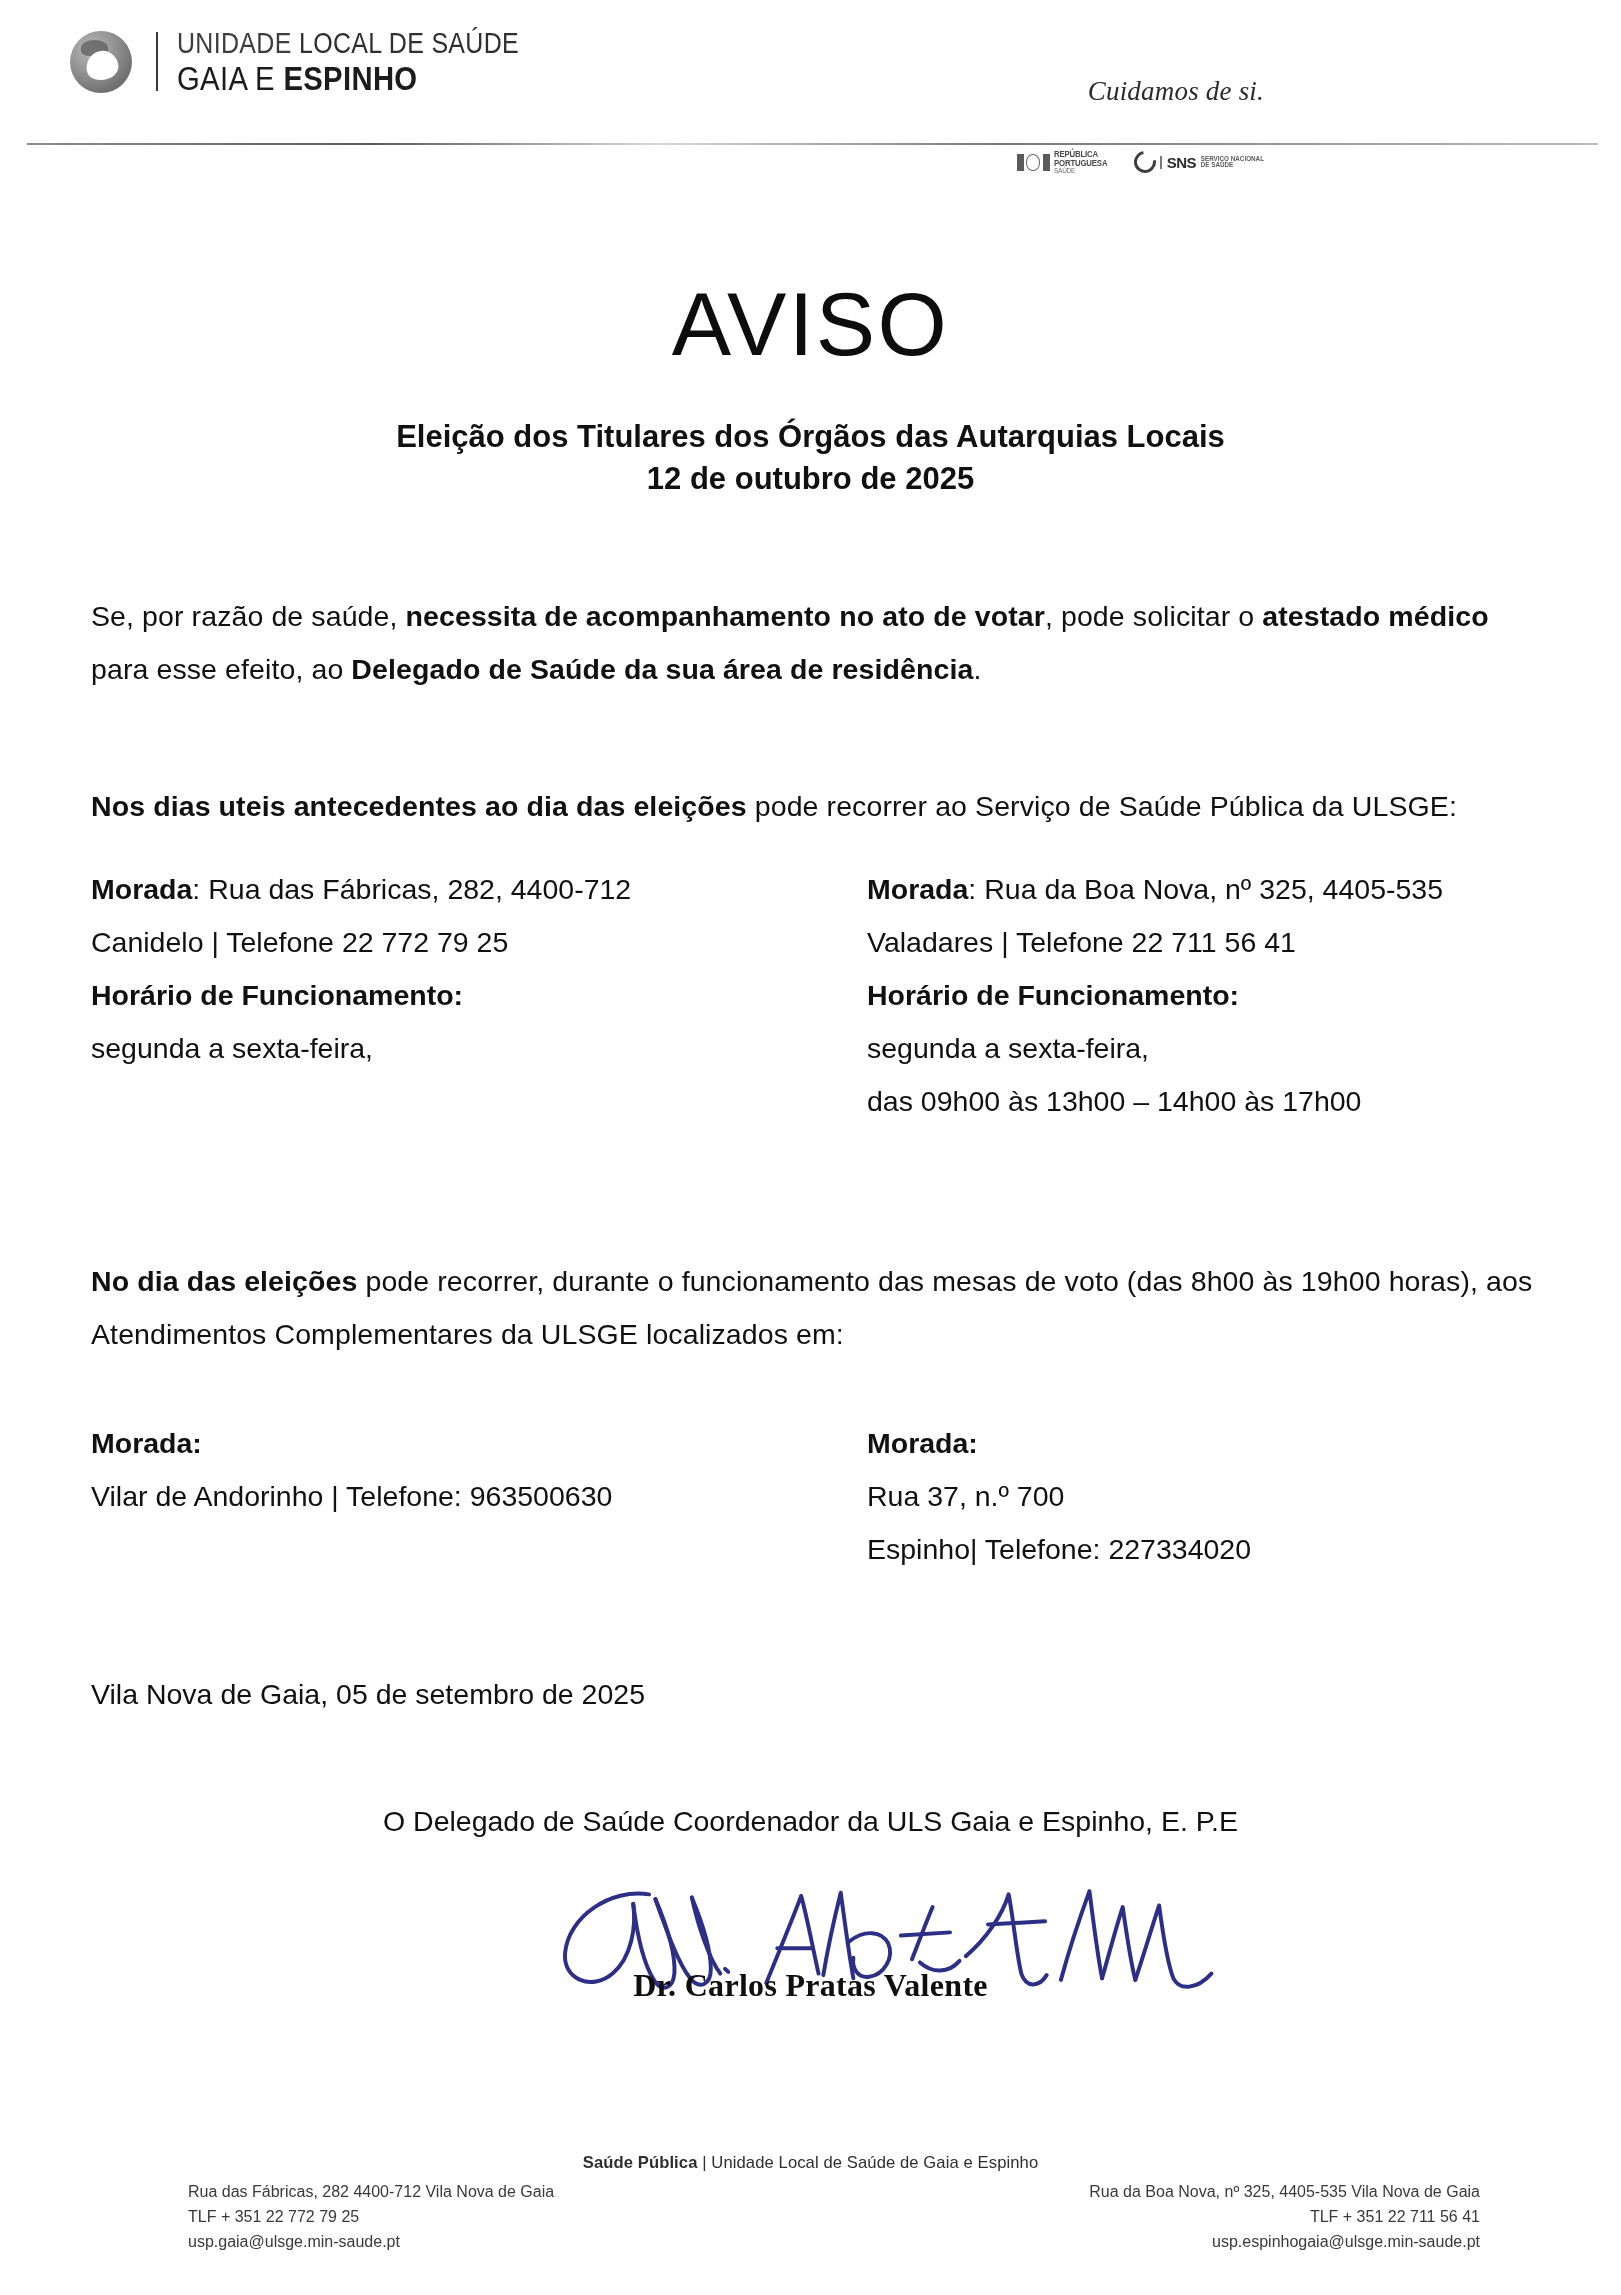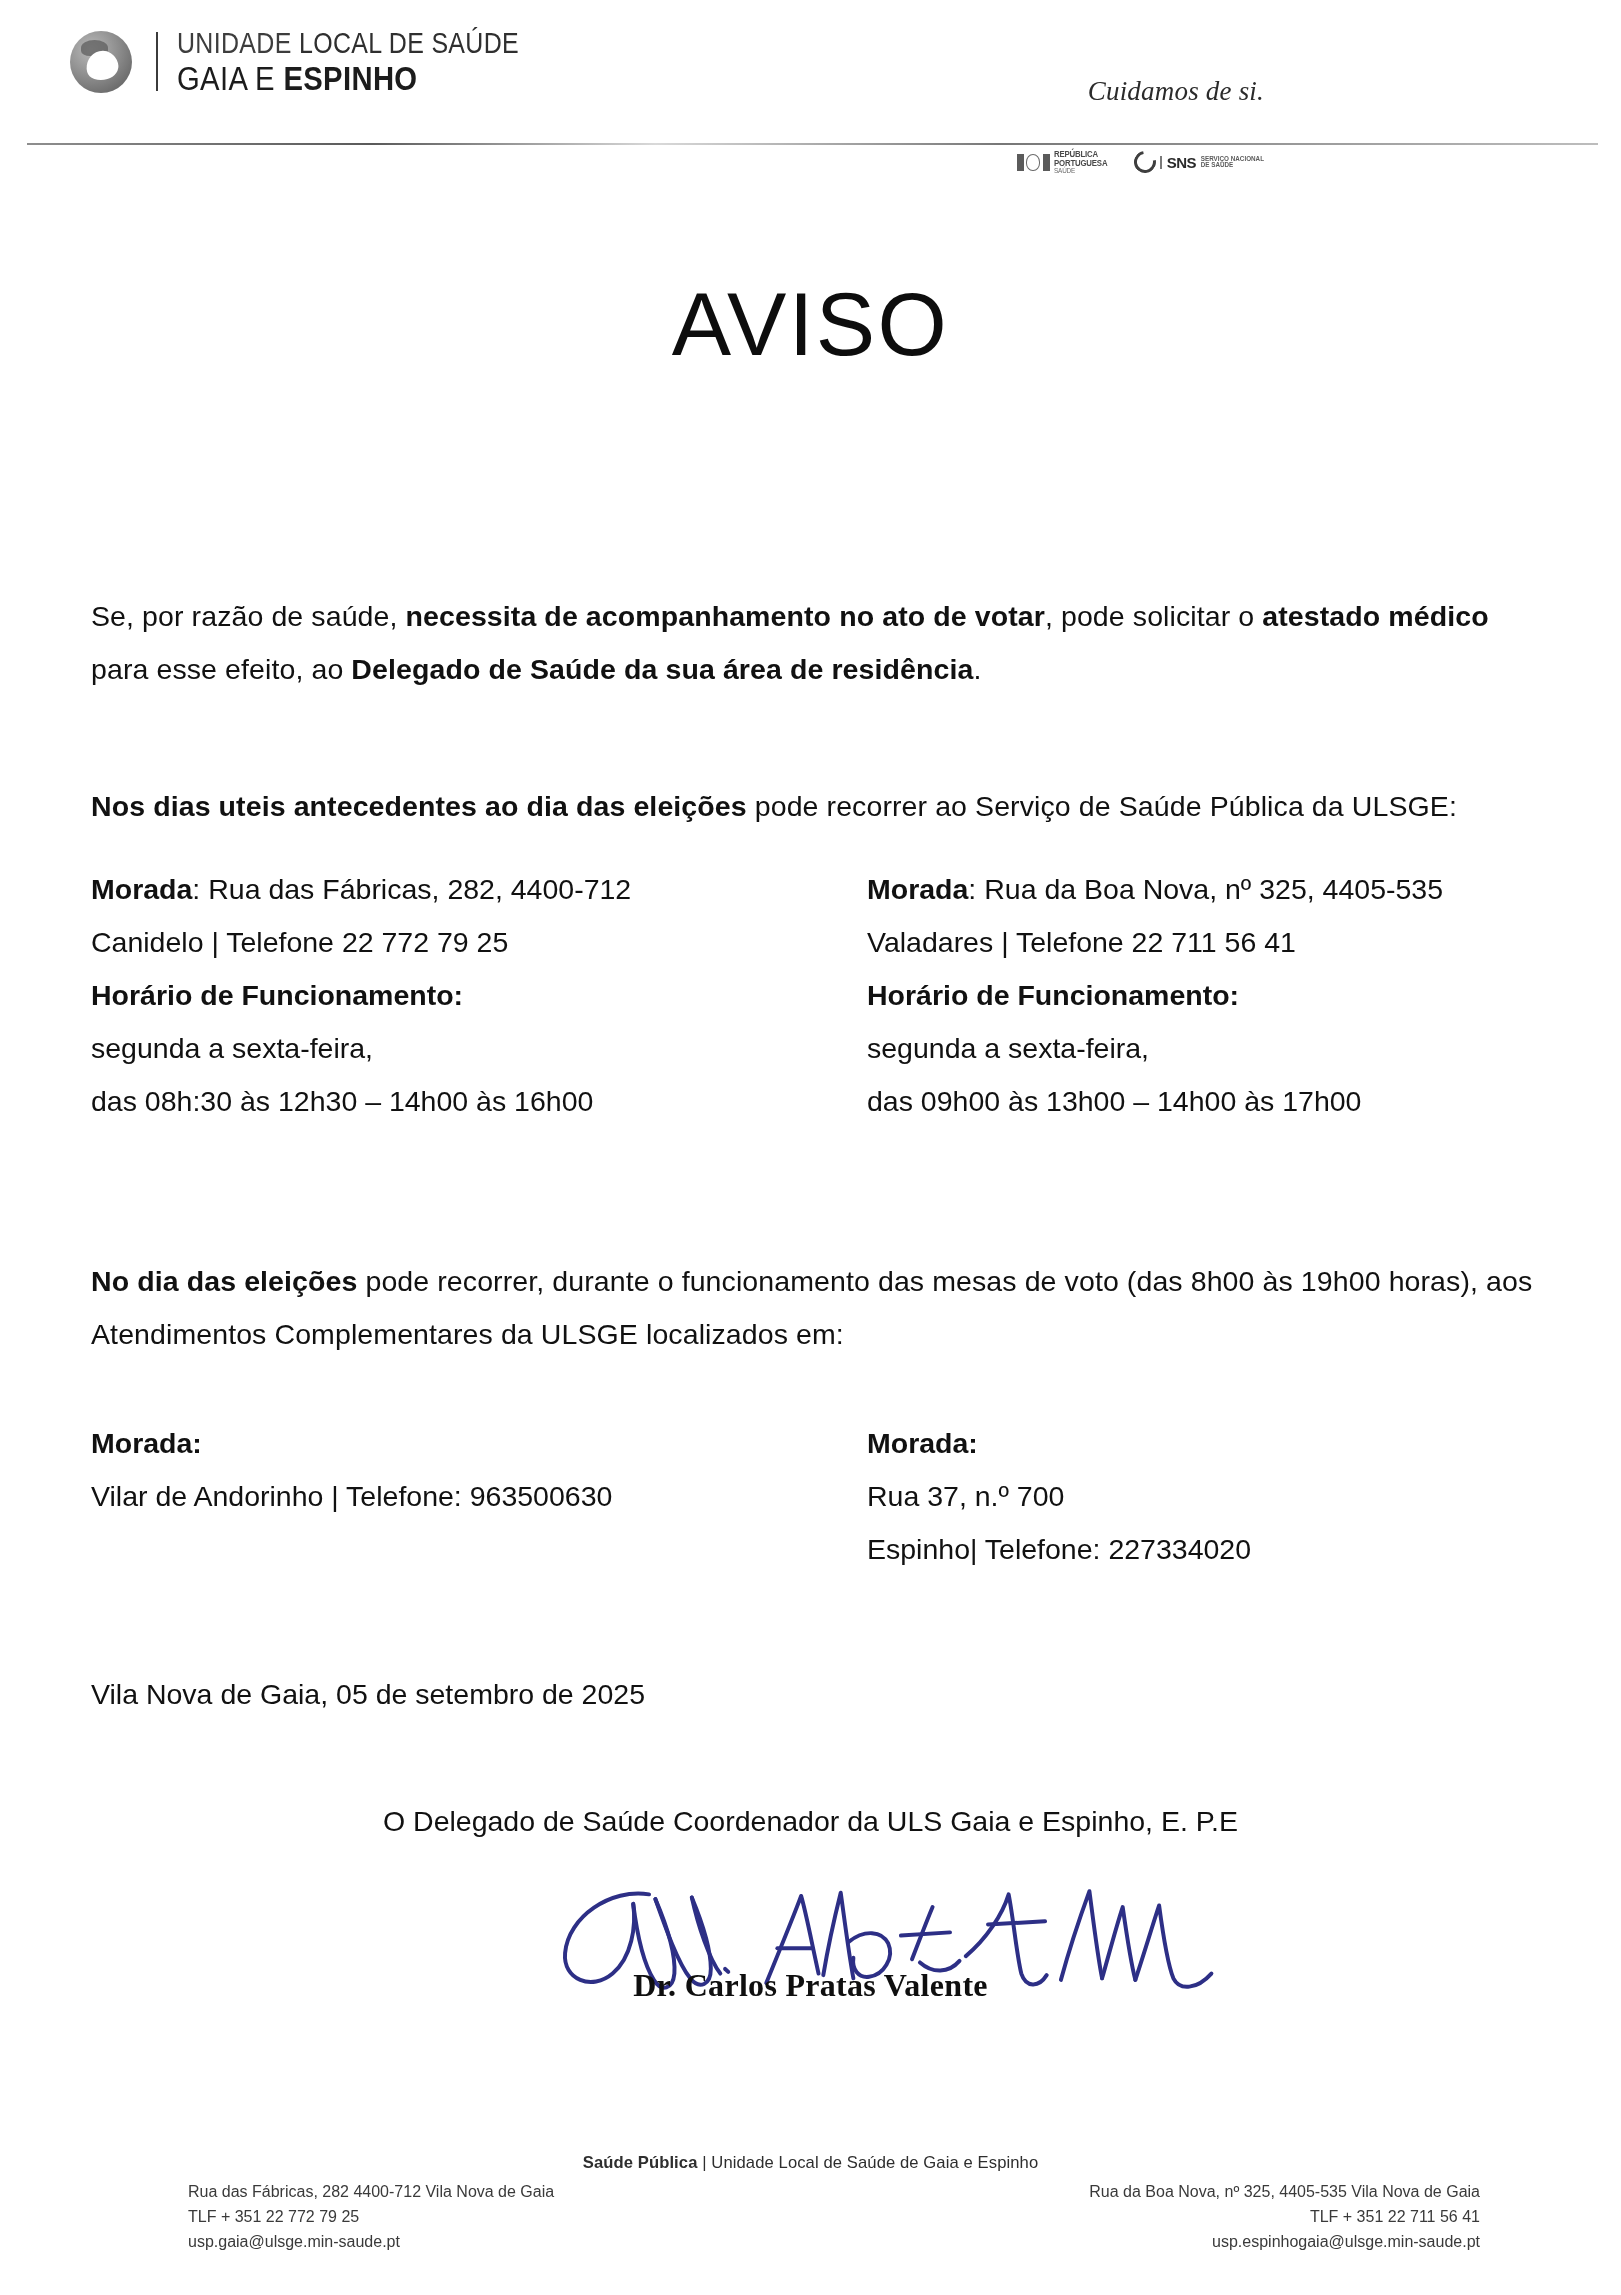--- a/index.html
+++ b/index.html
@@ -341,32 +341,35 @@
         <div class="sns-txt">SNS</div>
         <div class="sns-sub">
           <div>SERVIÇO NACIONAL</div>
           <div>DE SAÚDE</div>
         </div>
       </div>
     </div>
   </div>
 
   <div id="doc-title">AVISO</div>
+  <div id="subtitle">
+    <div>Eleição dos Titulares dos Órgãos das Autarquias Locais</div>
+    <div>12 de outubro de 2025</div>
+  </div>
 
   <div class="para" id="para-1"><span>Se, por razão de saúde, </span><b>necessita de acompanhamento no ato de votar</b><span>, pode solicitar o </span><b>atestado médico</b><span> para esse efeito, ao </span><b>Delegado de Saúde da sua área de residência</b><span>.</span></div>
 
   <div class="para" id="para-2"><b>Nos dias uteis antecedentes ao dia das eleições</b><span> pode recorrer ao Serviço de Saúde Pública da ULSGE:</span></div>
 
   <div class="addr-grid" id="addr-block-1">
     <div class="addr-col">
       <div><span class="lbl">Morada</span><span>: Rua das Fábricas, 282, 4400-712</span></div>
       <div>Canidelo | Telefone 22 772 79 25</div>
       <div class="lbl">Horário de Funcionamento:</div>
       <div>segunda a sexta-feira,</div>
-      <div>das 08h:30 às 12h30 – 14h00 às 16h00</div>
     </div>
     <div class="addr-col">
       <div><span class="lbl">Morada</span><span>: Rua da Boa Nova, nº 325, 4405-535</span></div>
       <div>Valadares | Telefone 22 711 56 41</div>
       <div class="lbl">Horário de Funcionamento:</div>
       <div>segunda a sexta-feira,</div>
       <div>das 09h00 às 13h00 – 14h00 às 17h00</div>
     </div>
   </div>
 

